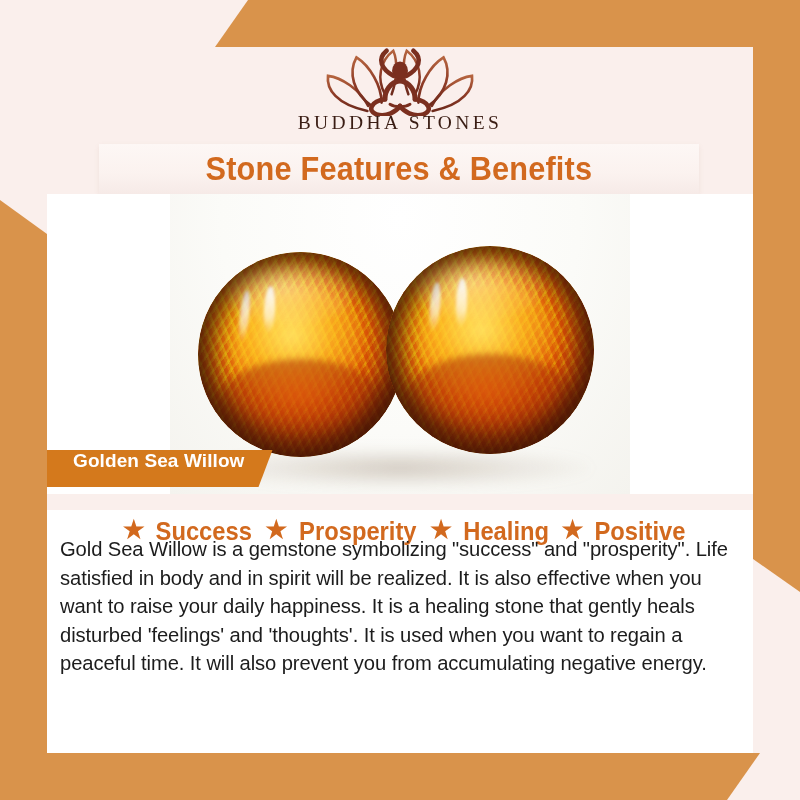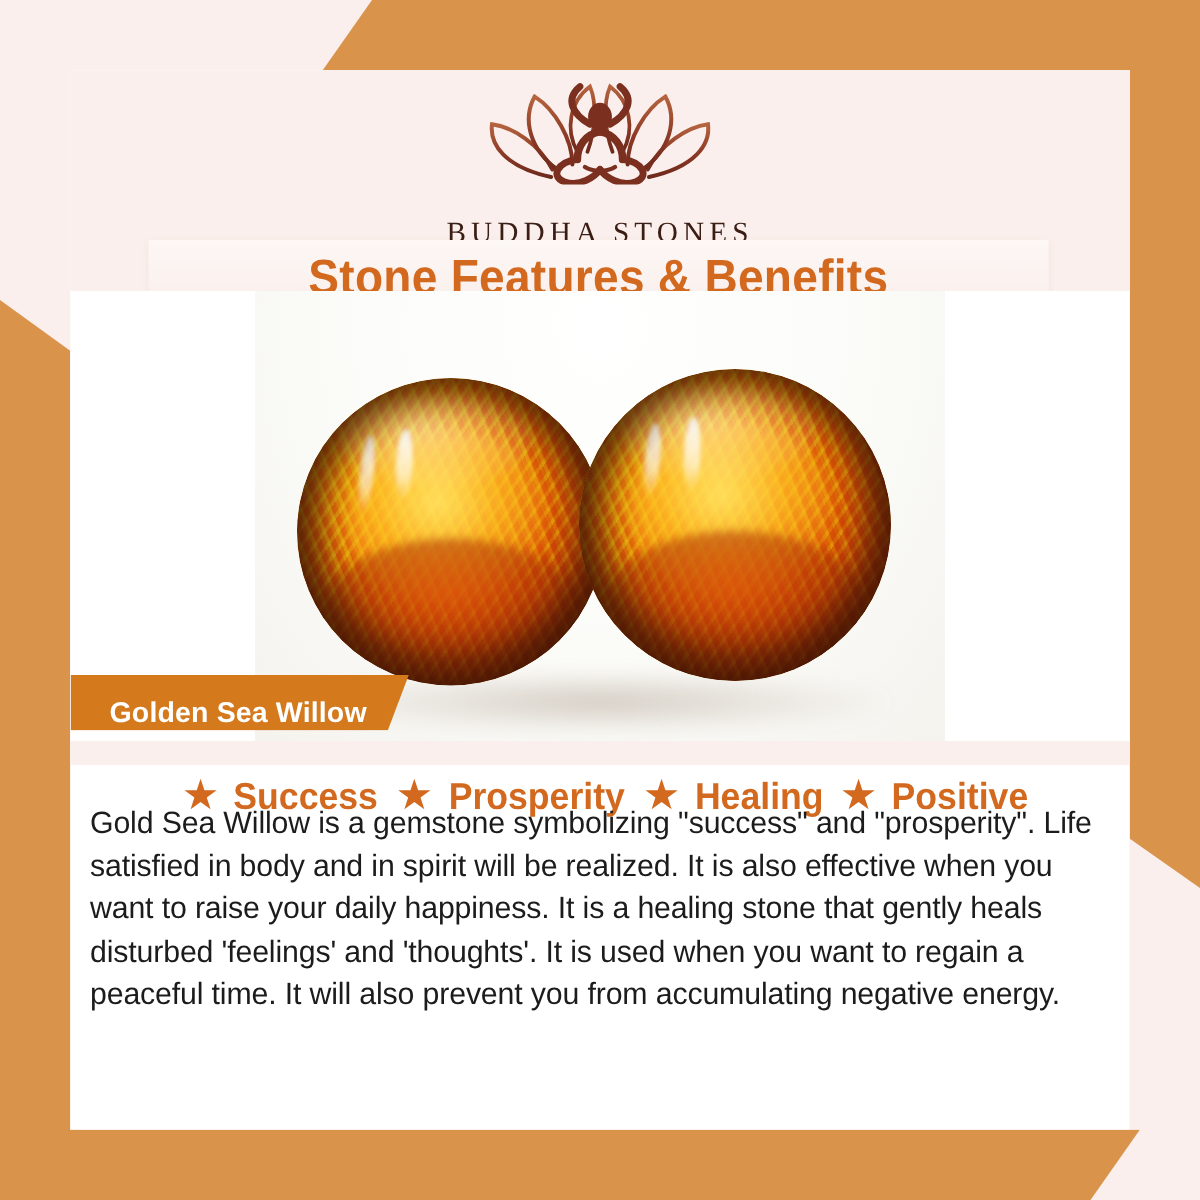--- a/index.html
+++ b/index.html
@@ -84,22 +84,21 @@
 
   .logo-wrap {
     position: absolute;
     left: 0;
     top: 0;
     width: 706px;
     height: 100px;
     display: flex;
     flex-direction: column;
     align-items: center;
-    justify-content: space-between;
-    margin-top: 20px;
+    justify-content: center;
   }
   .logo-mark {
     width: 170px;
     height: 72px;
     margin-top: -16px;
   }
   .logo-word {
     font-family: "Liberation Serif", serif;
     font-size: 19.5px;
     letter-spacing: 3.4px;
@@ -112,21 +111,20 @@
     position: absolute;
     left: 52px;
     top: 97px;
     width: 600px;
     height: 50px;
     background: linear-gradient(180deg, #fdf7f5 0%, #fbf2ef 60%, #f6eae7 100%);
     display: flex;
     align-items: center;
     justify-content: center;
     box-shadow: 0 2px 5px rgba(160,120,100,0.10);
-    margin-top: 16px;
   }
   .title-text {
     font-family: "Liberation Sans Narrow", "Liberation Sans", sans-serif;
     font-weight: bold;
     font-size: 33px;
     color: #d2691e;
     letter-spacing: 0.2px;
     transform: scaleX(0.93);
     white-space: nowrap;
   }
@@ -239,21 +237,21 @@
 
   
   .badge {
     position: absolute;
     left: 0;
     top: 403px;
     height: 37px;
     padding: 0 28px 0 26px;
     background: #d4791c;
     display: flex;
-    align-items: flex-end;
+    align-items: flex-start;
     clip-path: polygon(0 0, 100% 0, calc(100% - 14px) 100%, 0 100%);
     z-index: 5;
   }
   .badge-text {
     font-family: "Liberation Sans Narrow", "Liberation Sans", sans-serif;
     font-weight: bold;
     font-size: 19px;
     color: #ffffff;
     white-space: nowrap;
     letter-spacing: 0.1px;

